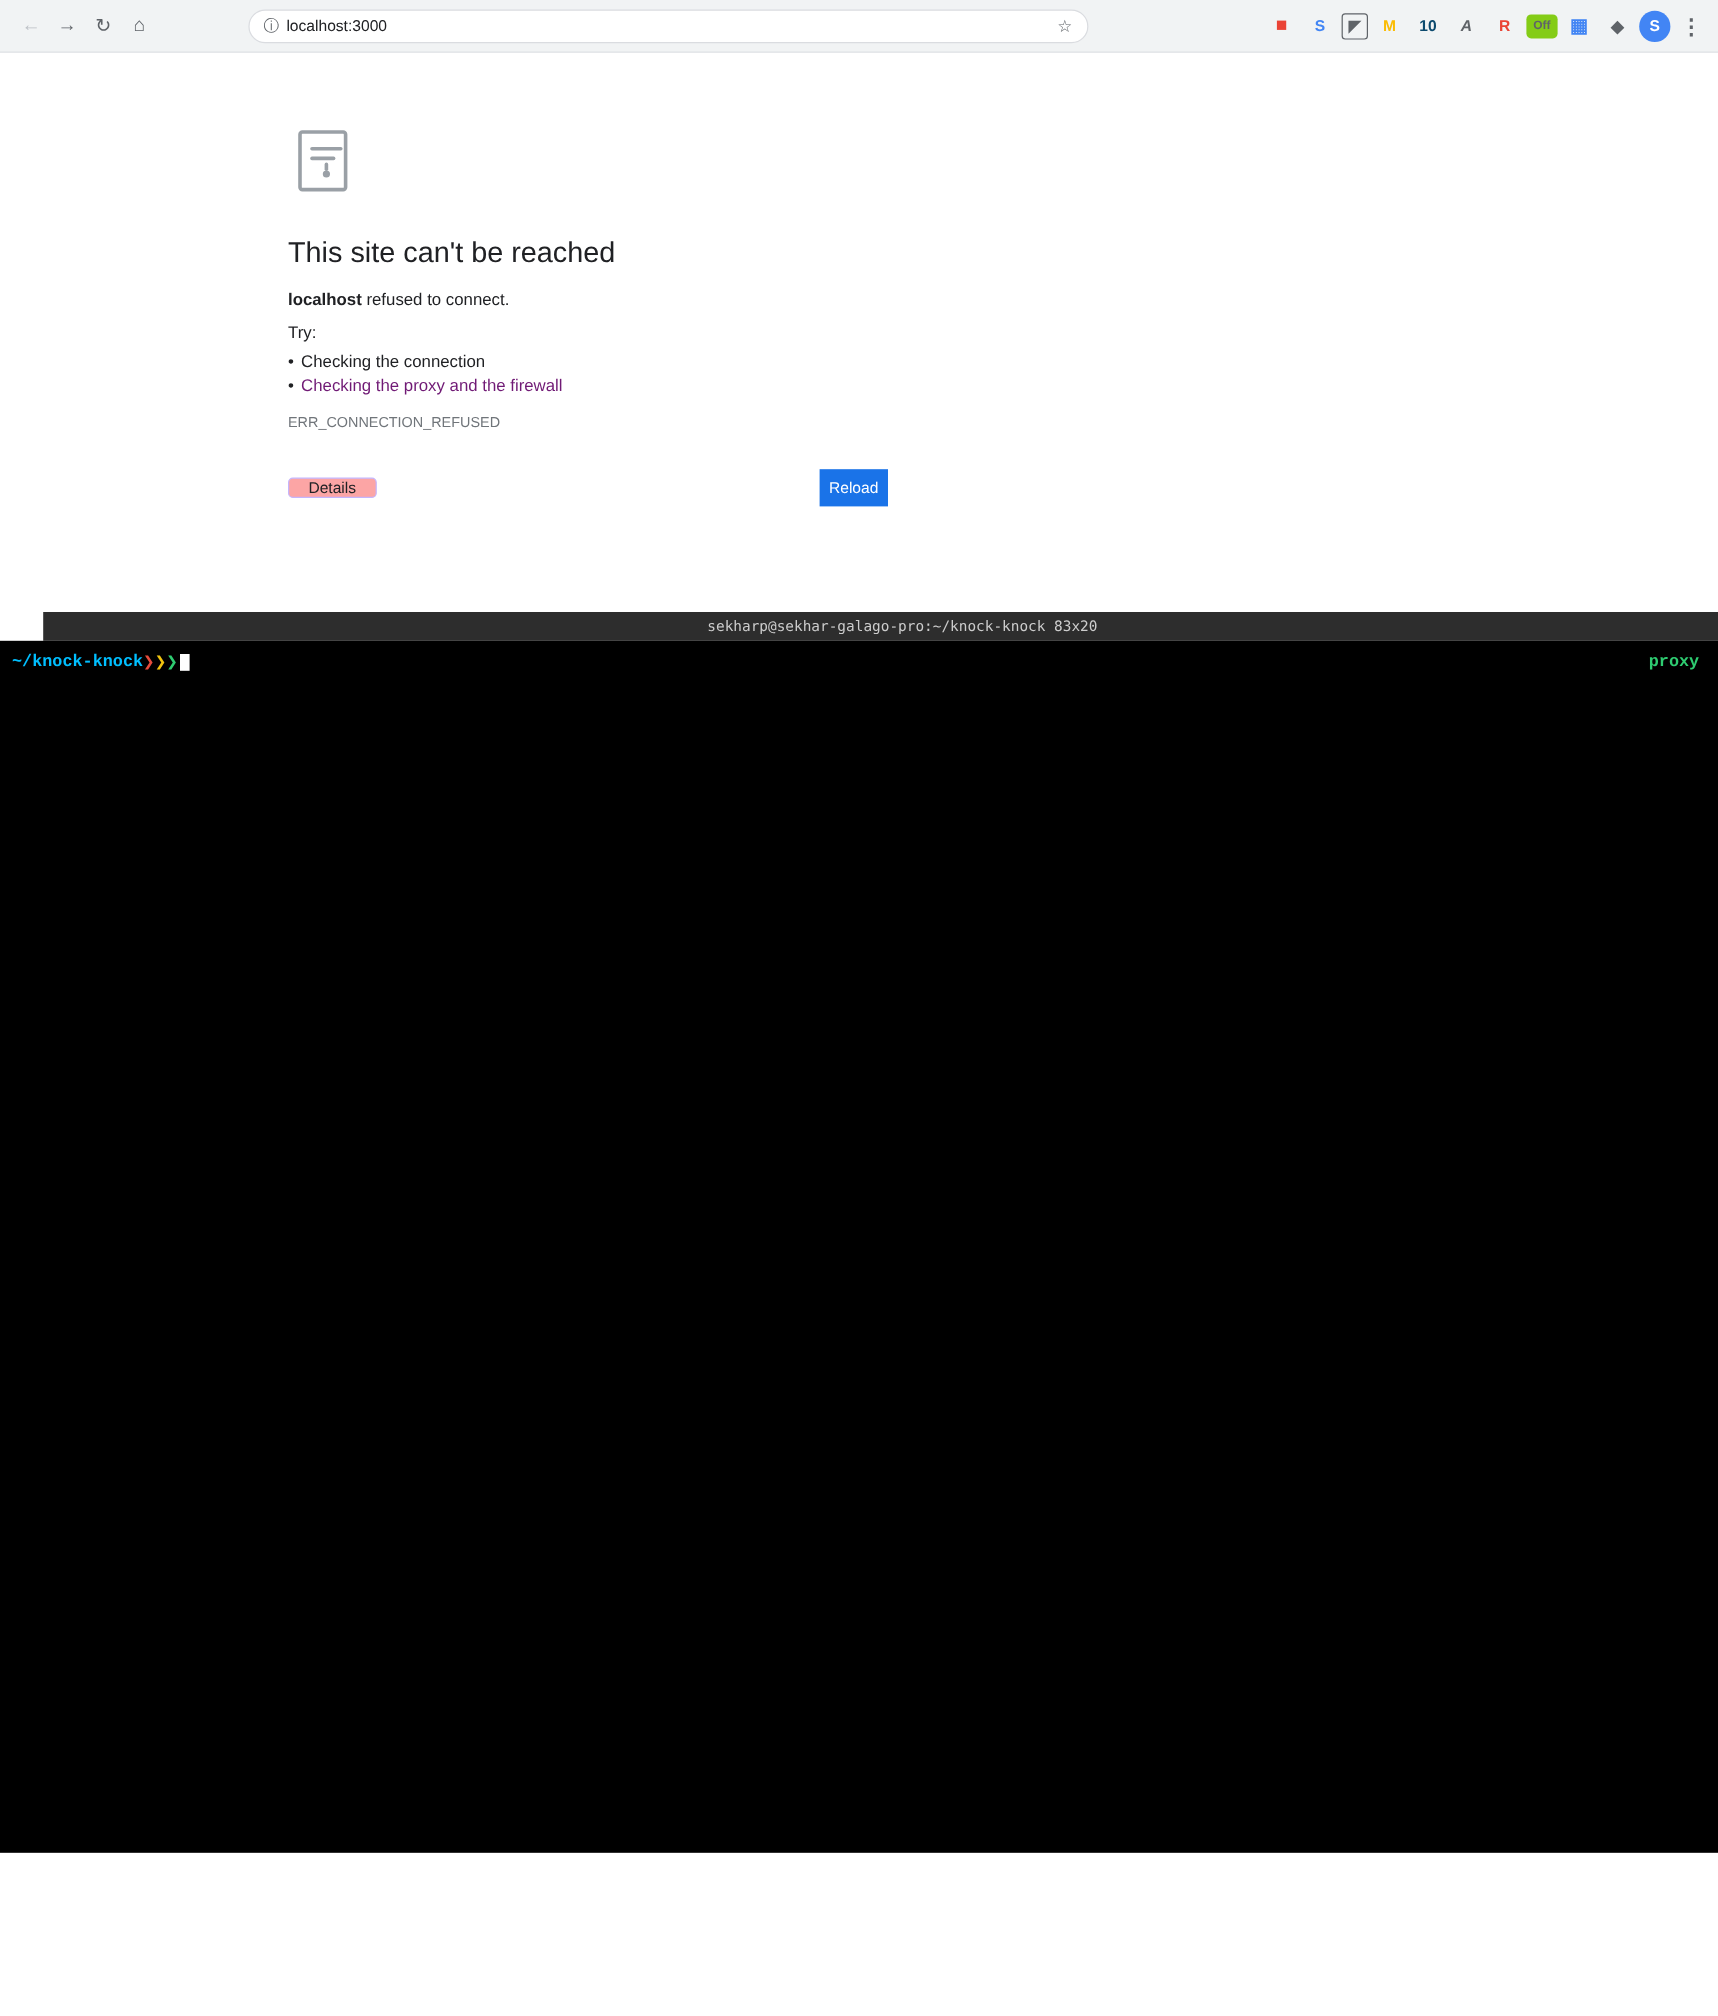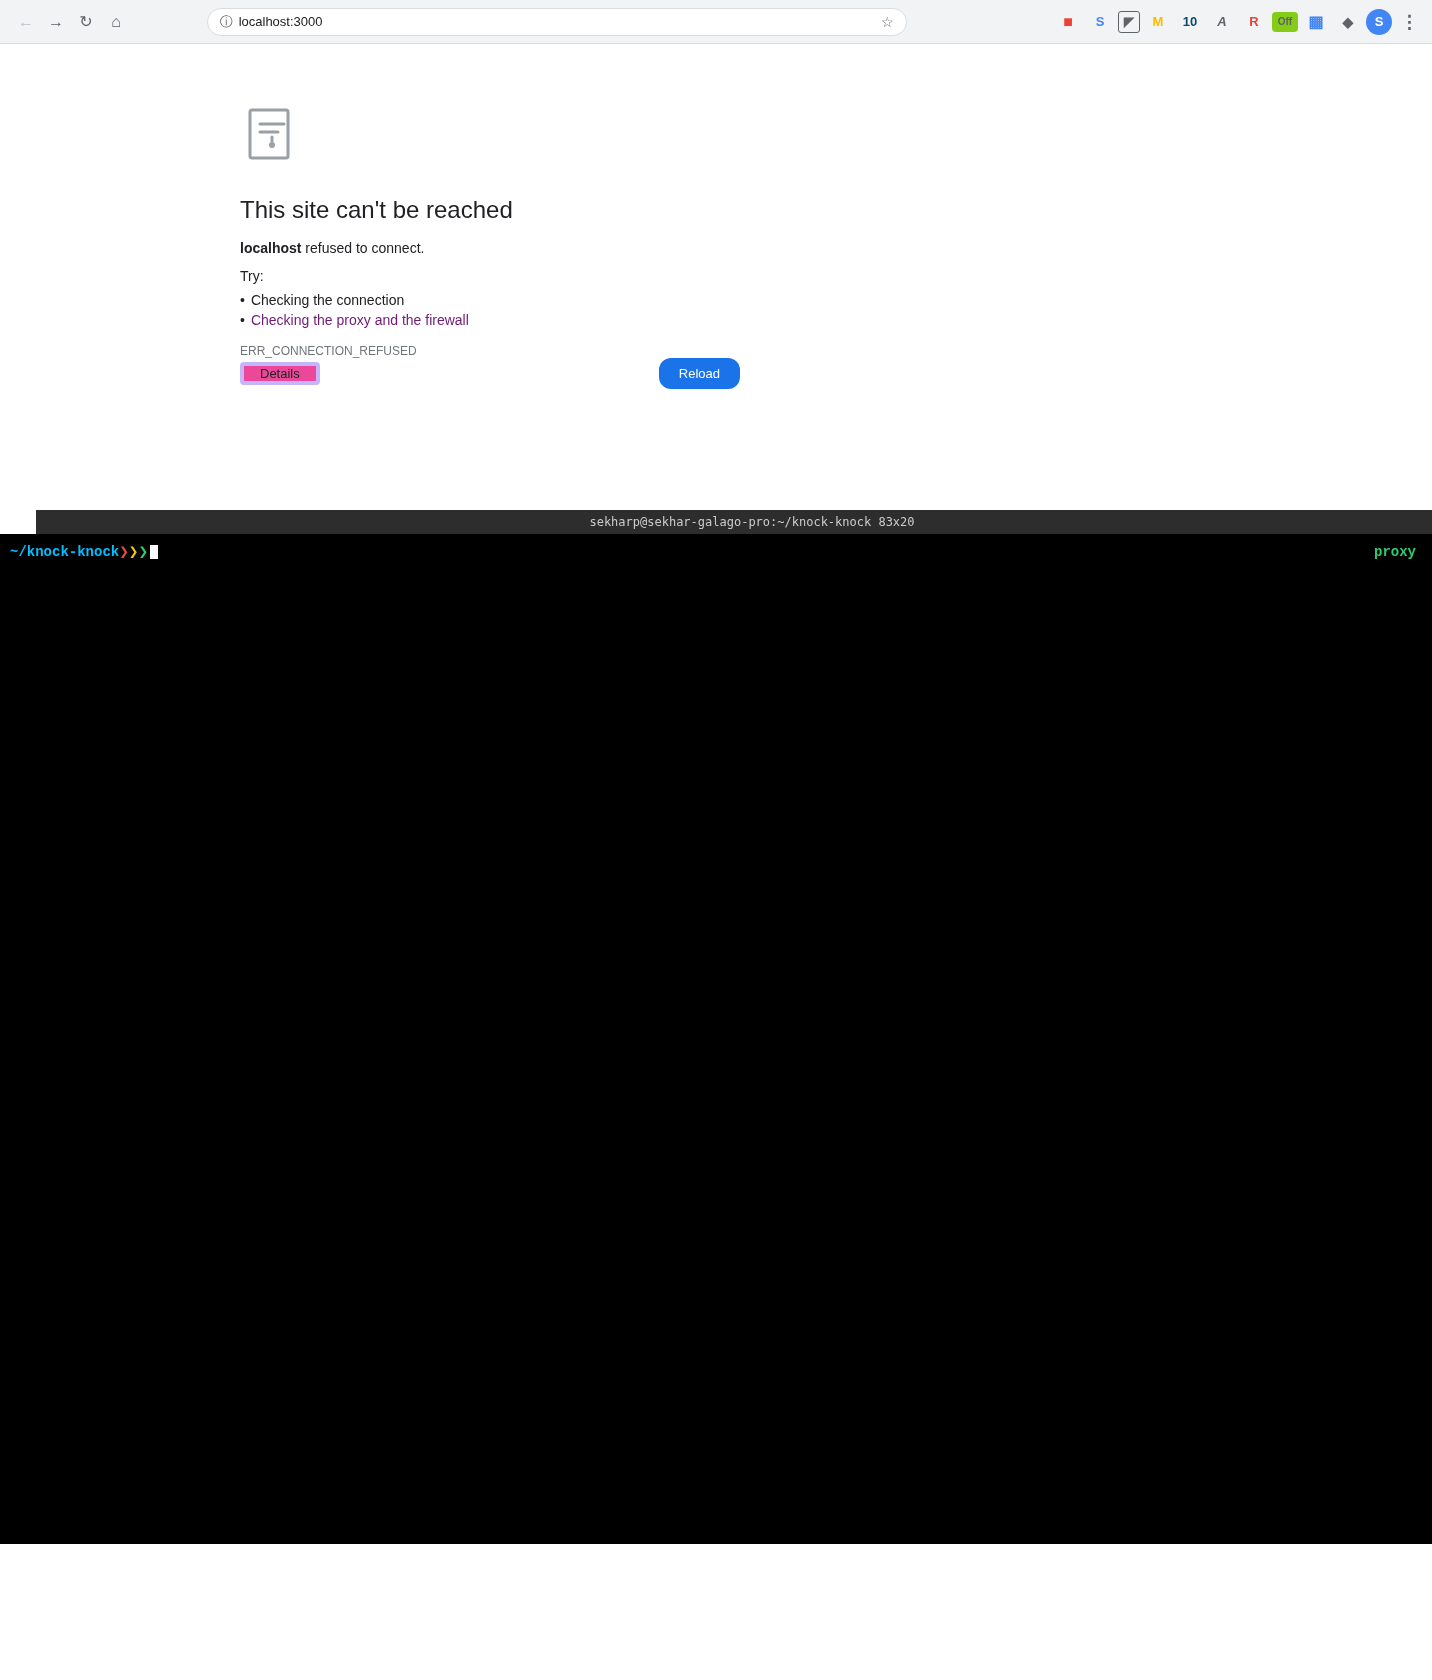--- a/index.html
+++ b/index.html
@@ -143,46 +143,47 @@
       color: #202124;
     }
     .suggestions li a {
       color: #701a75;
       text-decoration: none;
     }
 
     .error-code {
       font-size: 12px;
       color: #70757a;
+      margin-bottom: 32px;
       font-family: Arial, sans-serif;
     }
 
     .error-buttons {
       display: flex;
       gap: 12px;
       align-items: center;
       justify-content: space-between;
       width: 500px;
     }
 
     .details-btn {
       padding: 0 16px;
-      border: 4px solid #c4b5fd;
+      border: 1px solid #c4b5fd;
       border-radius: 4px;
-      background: #ec4899;
+      background: #fca5a5;
       font-size: 13px;
       color: #202124;
       cursor: pointer;
       font-family: Arial, sans-serif;
     }
 
     .reload-btn {
-      padding: 8px 20px;
+      padding: 8px 8px;
       border: none;
-      border-radius: 12px;
+      border-radius: 0;
       background: #1a73e8;
       font-size: 13px;
       color: #fff;
       cursor: pointer;
       font-family: Arial, sans-serif;
     }
 
     
     .terminal-bar {
       width: 100%;

